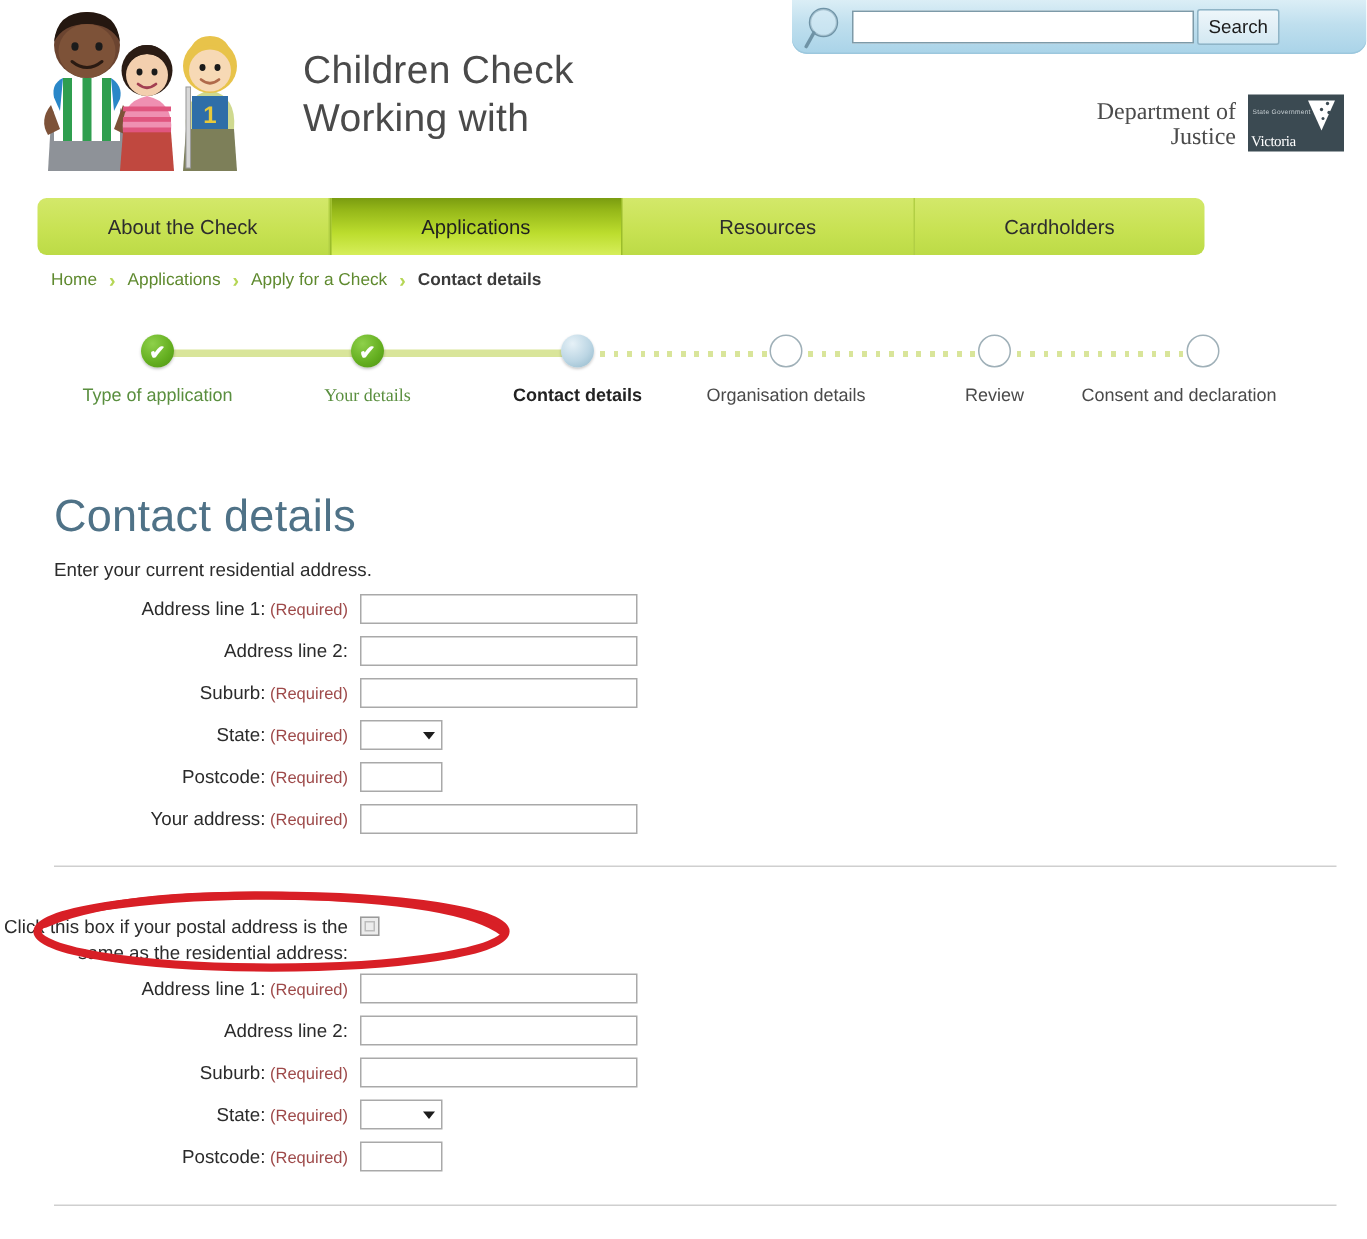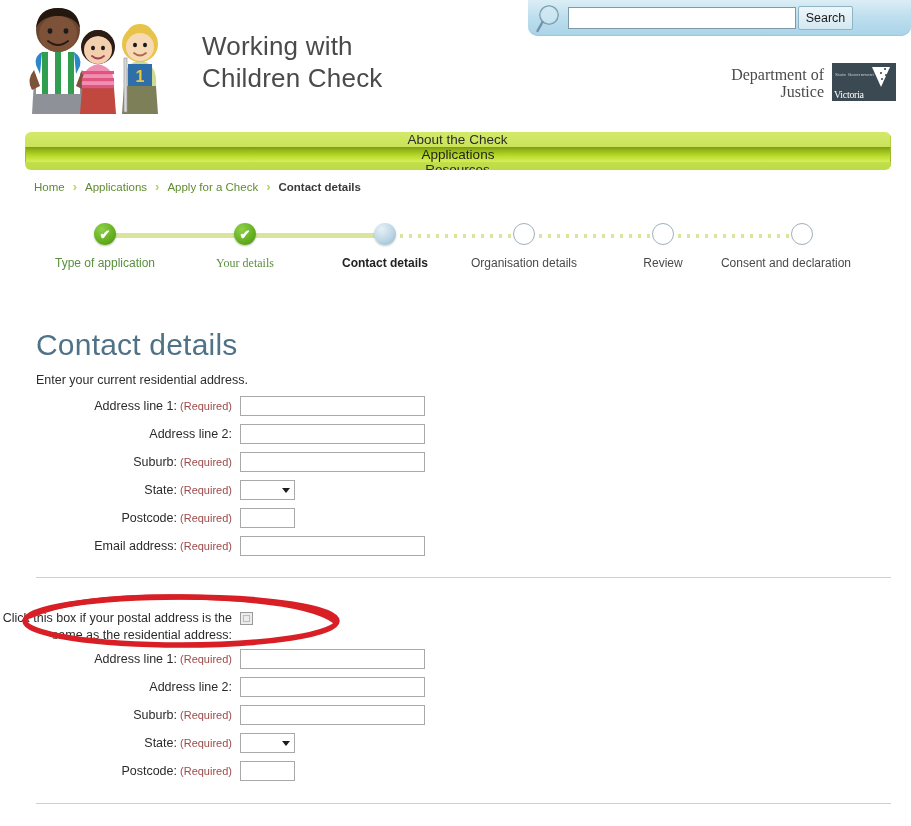--- a/index.html
+++ b/index.html
@@ -58,23 +58,23 @@
     position: absolute; left: 3px; top: 9px; color: #c8d0d4;
     font-size: 4.4px; letter-spacing: .2px; font-family: "Liberation Sans", sans-serif;
   }
   .vicbox .vic {
     position: absolute; left: 2px; bottom: 1px; color: #fff;
     font-size: 10px; font-family: "Liberation Serif", serif; letter-spacing: -.3px;
   }
 
   
   .nav {
-    position: absolute; left: 25px; top: 132px; width: 866px; height: 38px;
+    position: absolute; left: 25px; top: 132px; width: 778px; height: 38px;
     background: linear-gradient(180deg,#d3e86a 0%,#c8e253 55%,#bcdb46 100%);
-    border-radius: 6px; display: flex; overflow: hidden; flex-direction: column;
+    border-radius: 6px; display: flex; overflow: hidden;
   }
   .nav-item {
     flex: 1 1 0; display: flex; align-items: center; justify-content: center;
     font-size: 13.5px; color: #2d2d2d; cursor: pointer;
     border-right: 1px solid #b2cf45; position: relative;
   }
   .nav-item:last-child { border-right: none; }
   .nav-item.active {
     background: linear-gradient(180deg,#7a9c10 0%,#96b819 22%,#bcdd2e 62%,#d6ee5a 100%);
     border-left: 1px solid #9cbd2b; border-right: 1px solid #9cbd2b;
@@ -228,22 +228,22 @@
         <path d="M111 38 Q113 22 126 22 Q139 22 141 38 Q134 28 126 28 Q118 28 111 38 Z" fill="#e8c34a"></path>
         <ellipse cx="121" cy="43" rx="2" ry="2.3" fill="#1b1b1b"></ellipse>
         <ellipse cx="131" cy="43" rx="2" ry="2.3" fill="#1b1b1b"></ellipse>
         <path d="M120 51 Q126 56 132 51" stroke="#b06a4a" stroke-width="1.8" fill="none" stroke-linecap="round"></path>
         <rect x="110" y="56" width="3" height="54" fill="#d8d8d8" stroke="#9a9a9a" stroke-width=".7"></rect>
       </g>
     </svg>
   </div>
 
   <div class="site-title">
+    <div>Children Check</div>
     <div>Working with</div>
-    <div>Children Check</div>
   </div>
 
   <div class="govlogo">
     <div class="dept">
       <div>Department of</div>
       <div>Justice</div>
     </div>
     <div class="vicbox">
       <span class="sg">State Government</span>
       <svg width="26" height="30" style="position:absolute;right:2px;top:2px">
@@ -334,21 +334,21 @@
         <div class="lbl"><span>State:</span><span class="req"> (Required)</span></div>
         <div class="sel">
           <span class="arw"></span>
         </div>
       </div>
       <div class="row">
         <div class="lbl"><span>Postcode:</span><span class="req"> (Required)</span></div>
         <input type="text" class="fld w55" style="">
       </div>
       <div class="row">
-        <div class="lbl"><span>Email address:</span><span class="req"> (Required)</span></div>
+        <div class="lbl"><span>Your address:</span><span class="req"> (Required)</span></div>
         <input type="text" class="fld w185" style="">
       </div>
     </div>
 
   <div class="hr" style="top:577px"></div>
 
   <div class="chkrow" style="top:610px">
     <div class="chklbl">
       <div>Click this box if your postal address is the</div>
       <div>same as the residential address:</div>

